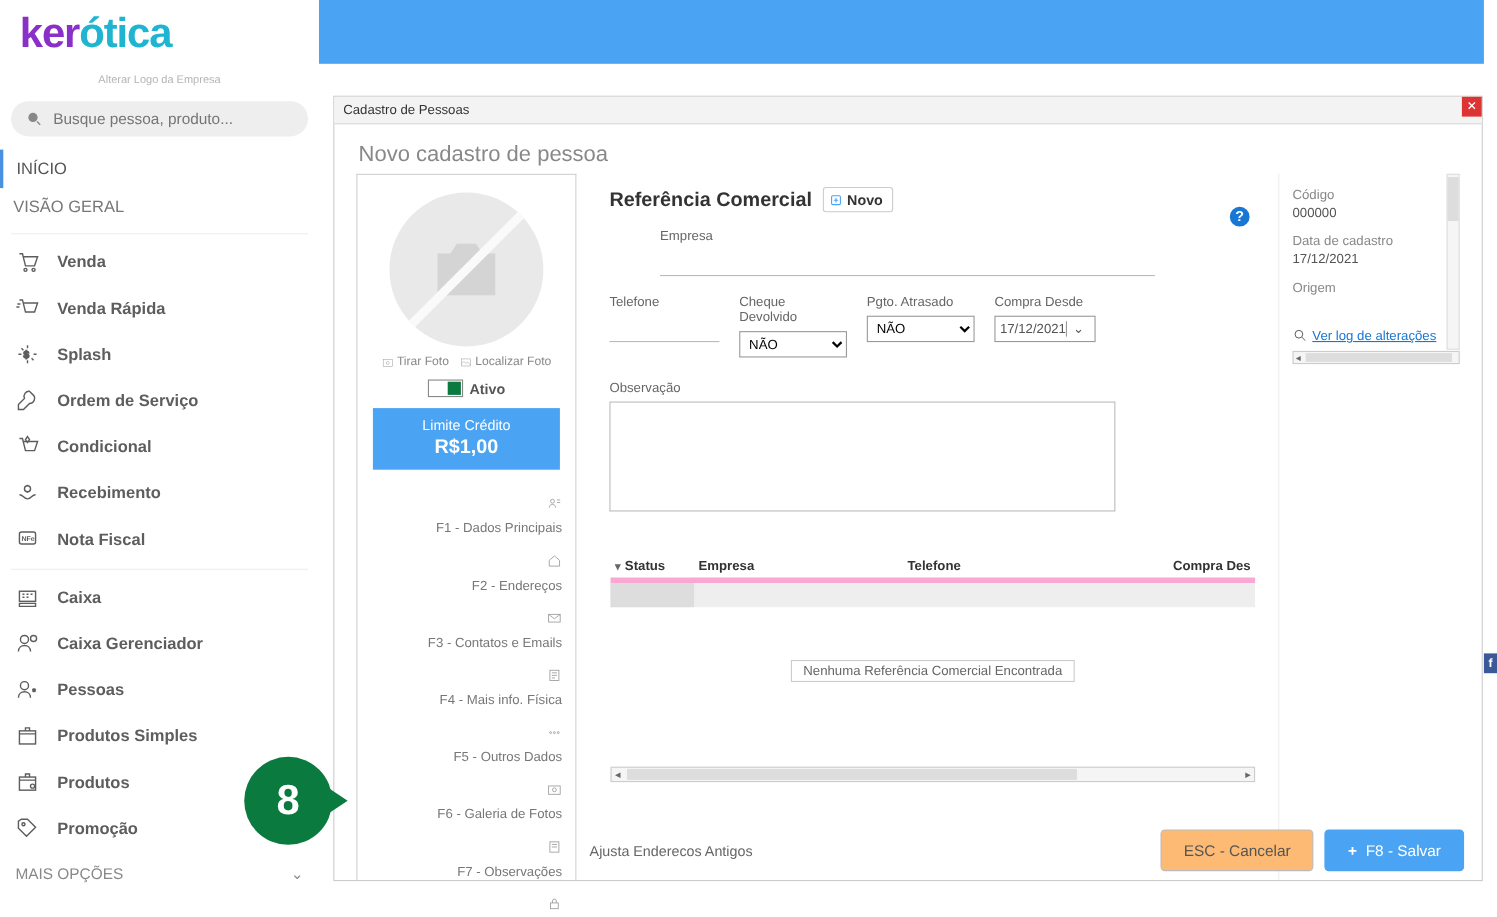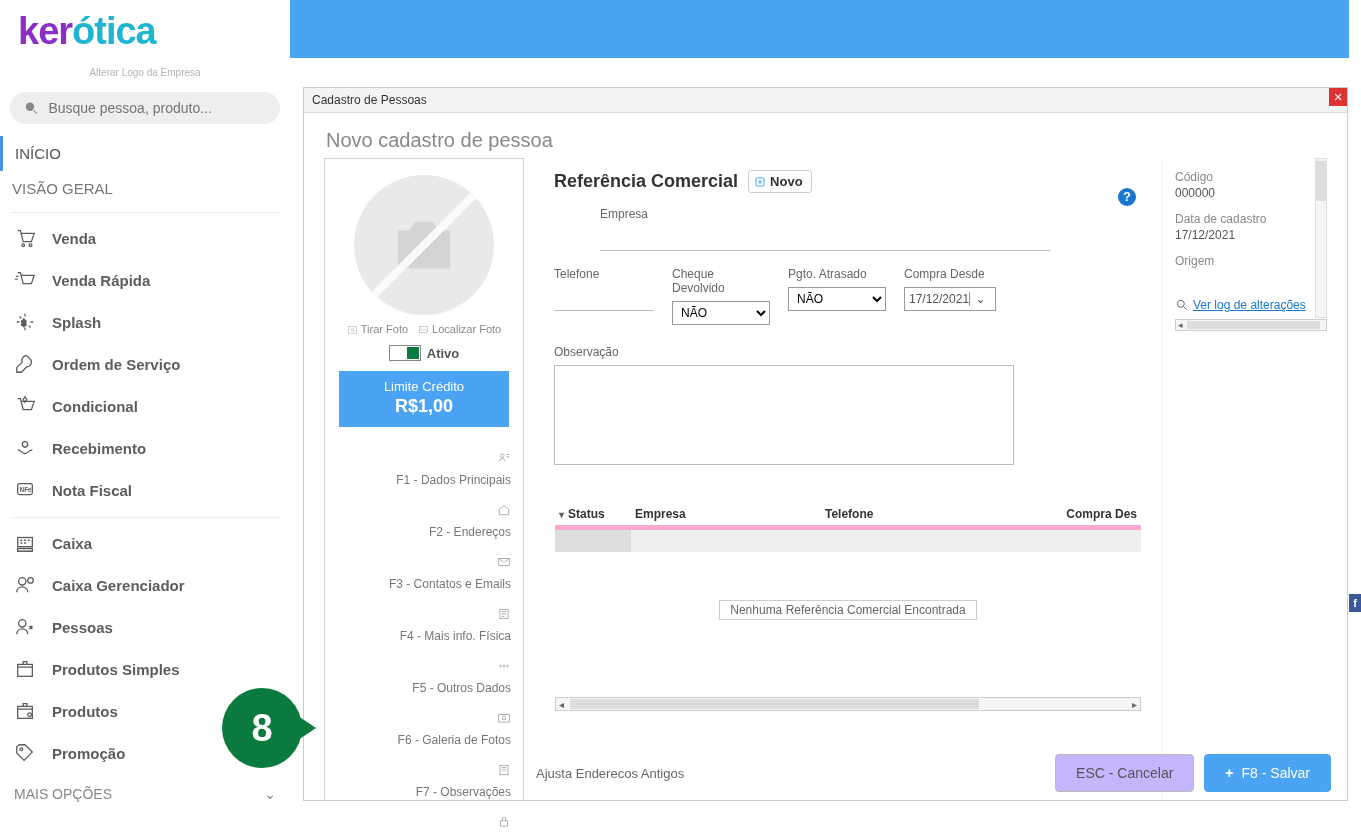--- a/index.html
+++ b/index.html
@@ -100,21 +100,21 @@
 .loglink svg { width: 14px; height: 14px; stroke: #555; fill: none; stroke-width: 1.5; }
 .mini-scroll { height: 12px; border: 1px solid #ccc; background: #f5f5f5; display:flex; align-items:center; font-size:9px; color:#666; margin-top:4px; padding:0 2px;}
 .mini-scroll .mthumb { flex:1; height:8px; background:#ddd; margin:0 4px; }
 .vbar { position: absolute; right: 0; top: 0; width: 12px; height: 160px; border: 1px solid #ddd; background: #f5f5f5; }
 .vbar i { display:block; height: 40px; background:#ddd; margin-top: 2px;}
 
 
 .modal-footer { position: absolute; bottom: 0; left: 220px; right: 0; height: 54px; display: flex; align-items: center; padding: 0 16px 0 12px; }
 .modal-footer .ajusta { flex: 1; font-size: 13px; color: #666; }
 .btn { border: 1px solid #bbb; border-radius: 4px; padding: 10px 20px; font-size: 14px; cursor: pointer; margin-left: 10px; }
-.btn.cancel { background: #c4b5fd; color: #555; }
+.btn.cancel { background: #fdba74; color: #555; }
 .btn.save { background: #4aa3f3; color: #fff; border-color: #4aa3f3; display: inline-flex; align-items: center; gap: 8px; }
 
 
 .edge { position: absolute; right: 0; top: 0; width: 12px; height: 834px; background: linear-gradient(#fff,#fff); }
 .edge .fb { position:absolute; right:0; top:594px; width:12px; height:18px; background:#3b5998; color:#fff; font-size:11px; font-weight:700; text-align:center; line-height:18px;}
 
 </style>
 </head>
 <body>
 

